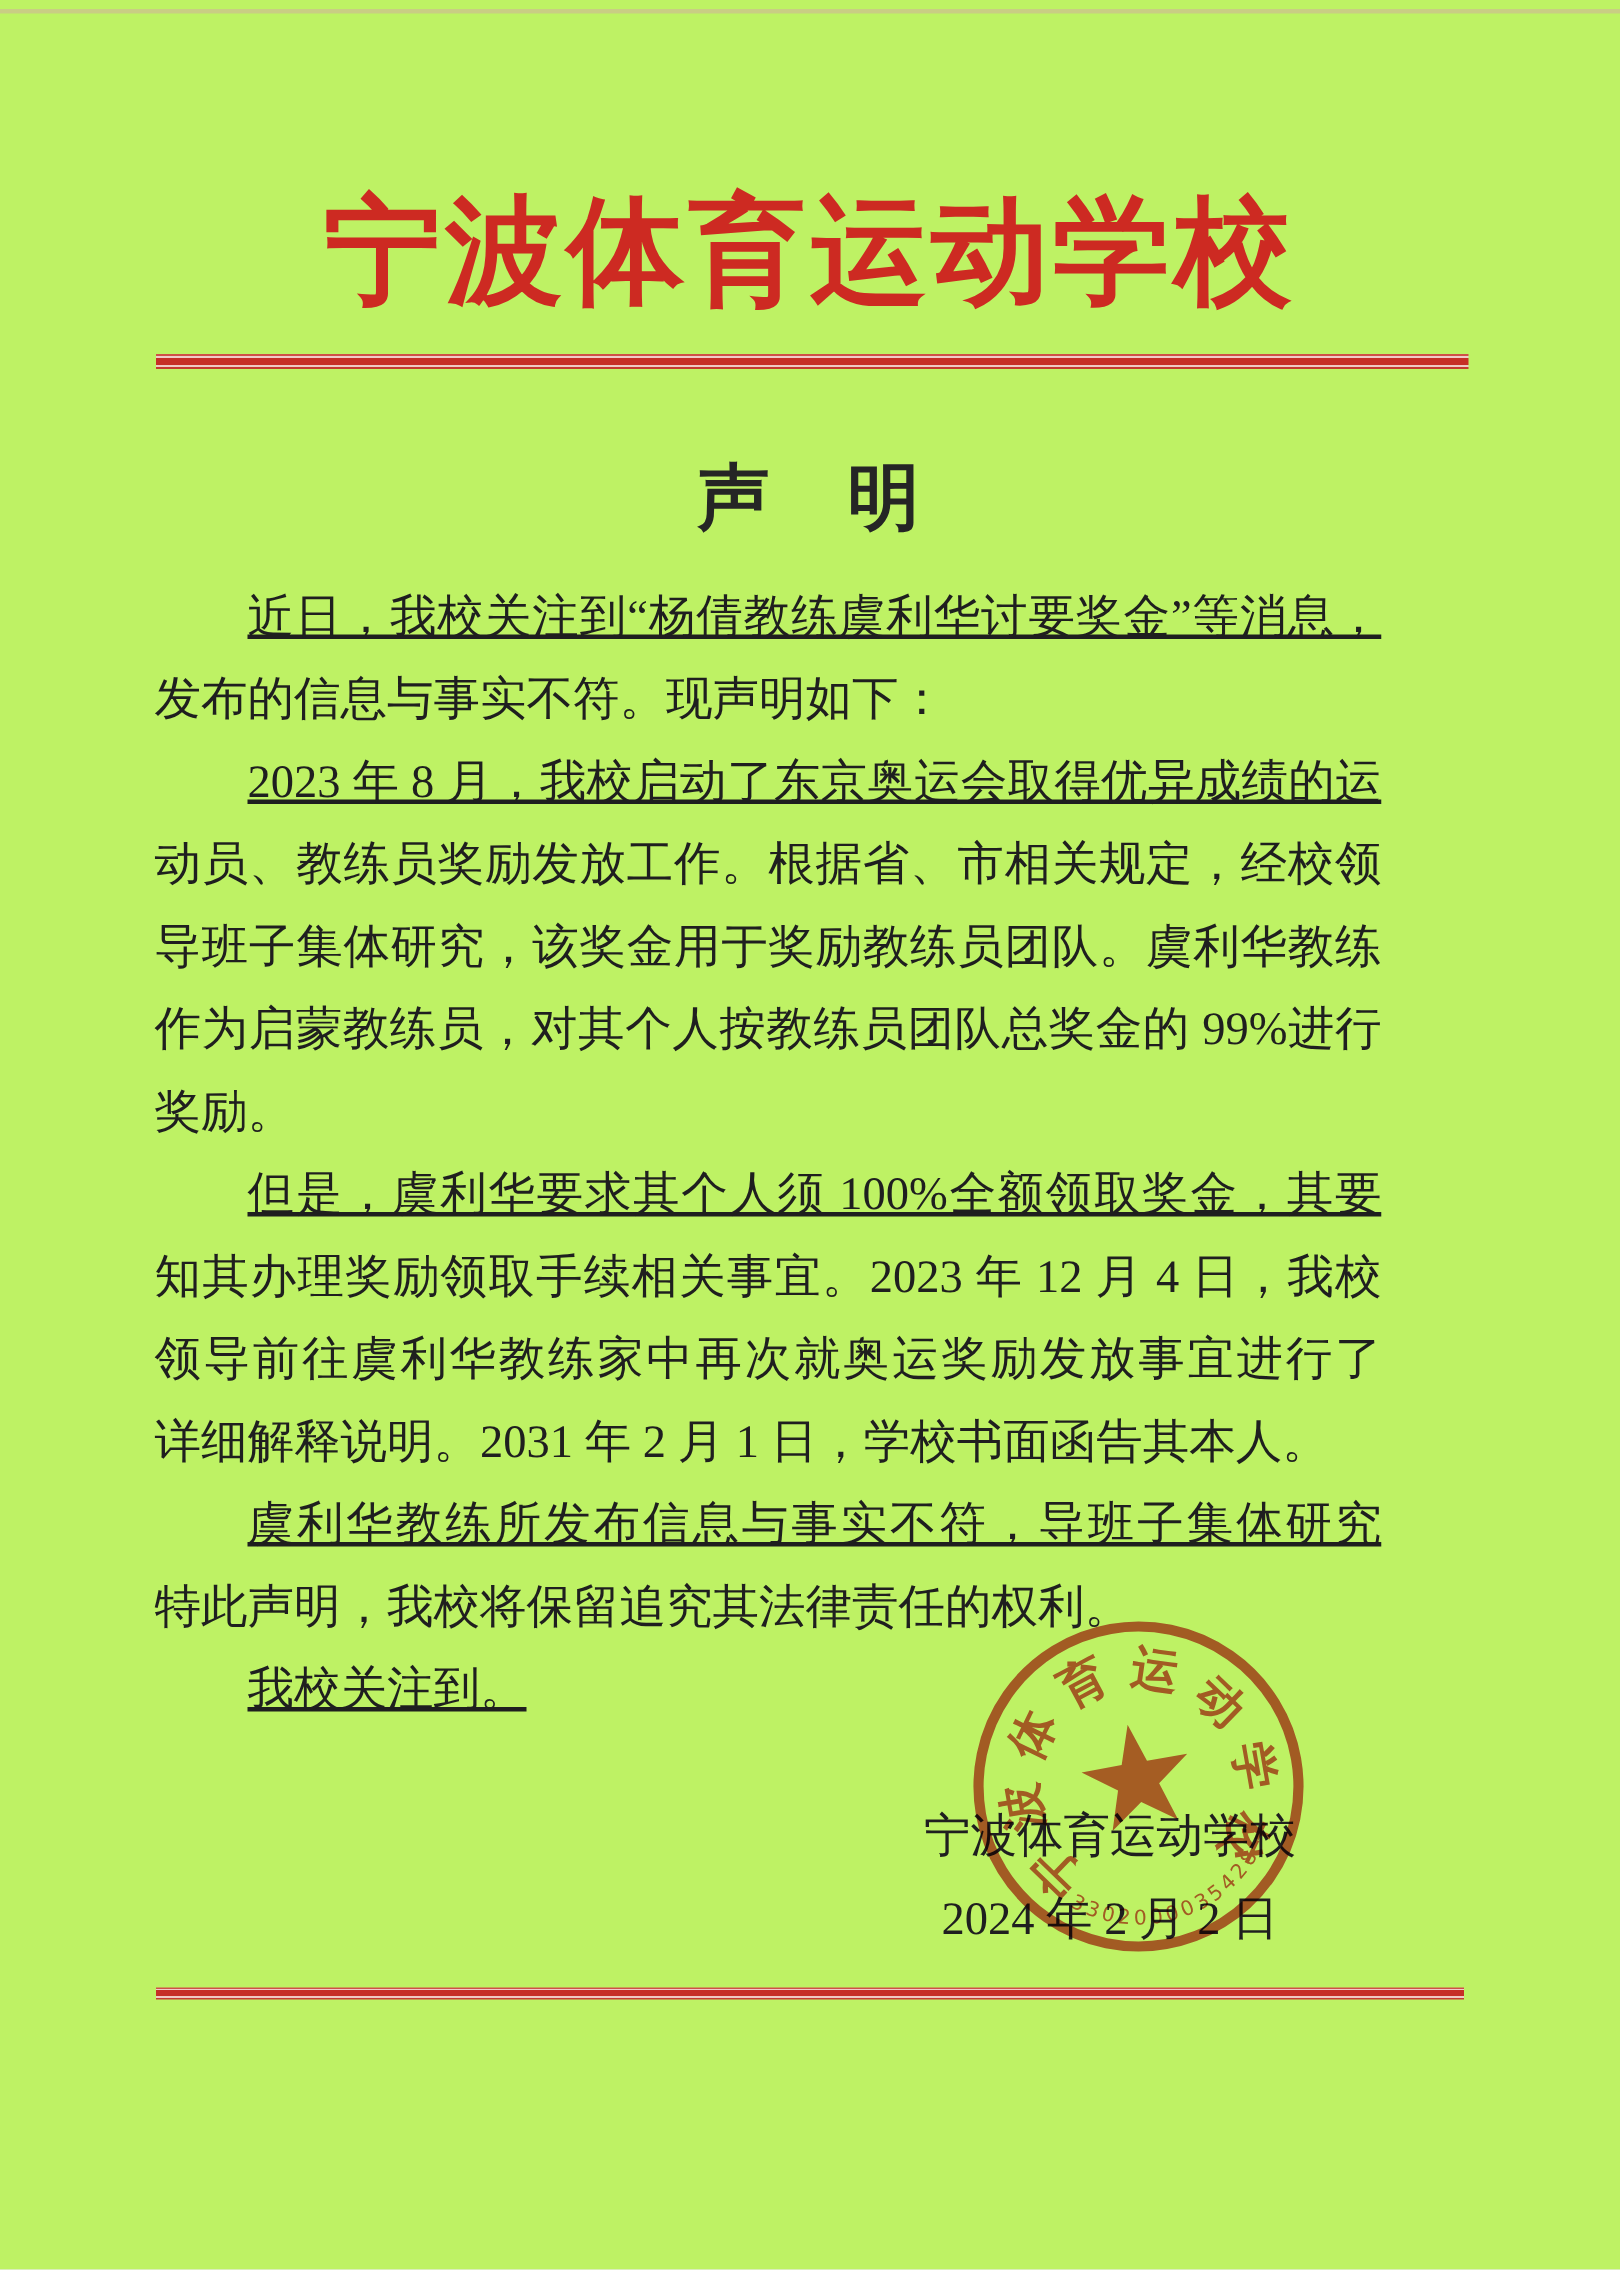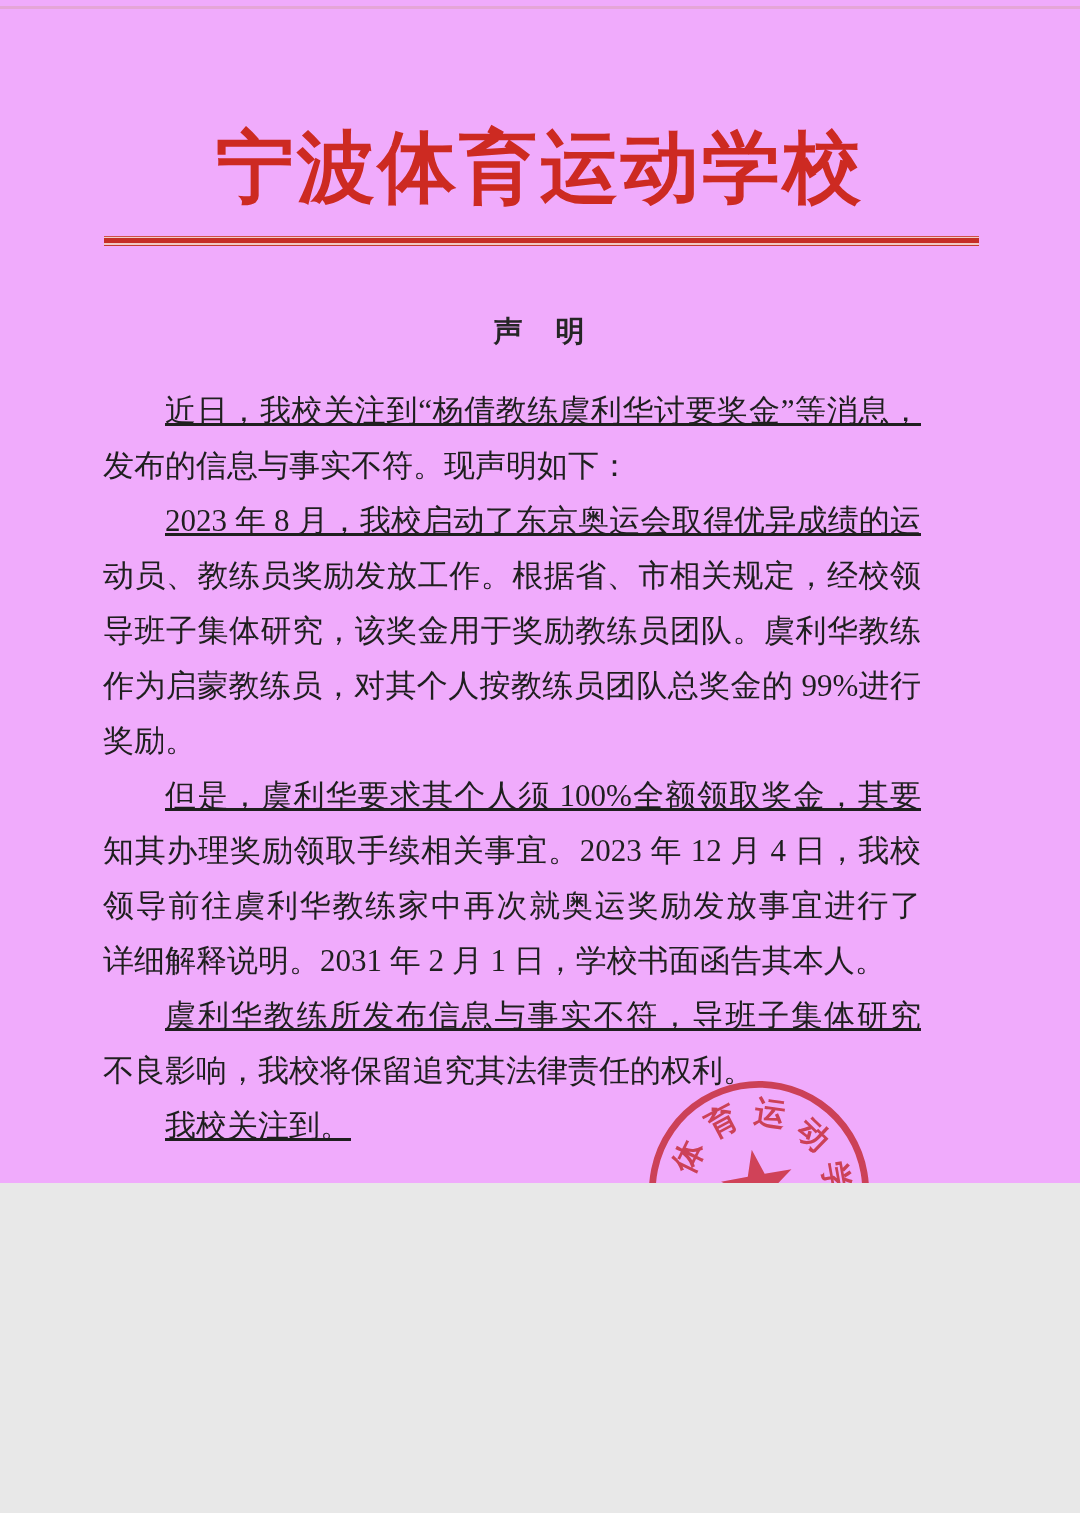--- a/index.html
+++ b/index.html
@@ -1,40 +1,40 @@
 <!DOCTYPE html>
 <html><head>
 <meta charset="utf-8">
 <style>
   html,body { margin:0; padding:0; background:#e8e8e8; }
   .page {
-    position:relative; width:1080px; height:1183px;
-    background:#f0abfc; overflow:hidden;
+    position:relative; width:1080px; height:1513px;
+    background:#bef264; overflow:hidden;
     font-family:"Liberation Serif", serif;
   }
   .photo-edge {
     position:absolute; top:6px; left:0; width:100%; height:3px;
     background:rgba(214,160,170,0.45);
   }
   .org-title {
     position:absolute; top:116px; left:0; width:100%;
     text-align:center; font-size:78px; font-weight:700;
     color:#cd2a22; letter-spacing:3px; white-space:nowrap;
   }
   .rule {
     position:absolute; left:104px; width:875px; height:10px;
     background:linear-gradient(to bottom,
       #d05048 0 12%, #f0cdc8 12% 24%, #c62e26 24% 74%,
       #efc9c3 74% 86%, #c43a31 86% 100%);
   }
   .rule.top { top:236px; }
   .rule.bottom { top:1325px; width:872px; height:8px; }
   .doc-title {
-    position:absolute; top:312px; left:0; width:100%;
-    text-align:center; font-size:29px; font-weight:700; color:#252525;
+    position:absolute; top:300px; left:0; width:100%;
+    text-align:center; font-size:48px; font-weight:700; color:#252525;
     font-family:"Liberation Sans", sans-serif; letter-spacing:2px;
   }
   .body-text {
     position:absolute; left:103px; top:383px; width:818px;
     font-size:31px; color:#1f1f1f;
   }
   .ln {
     height:55px; line-height:55px; overflow:hidden;
     text-align:justify; white-space:normal;
   }
@@ -84,21 +84,21 @@
     <div class="ln fill">导班子集体研究，该奖金用于奖励教练员团队。虞利华教练</div>
     <div class="ln fill">作为启蒙教练员，对其个人按教练员团队总奖金的 99%进行</div>
     <div class="ln">奖励。</div>
 
     <div class="ln ind fill">但是，虞利华要求其个人须 100%全额领取奖金，其要求</div>
     <div class="ln fill">知其办理奖励领取手续相关事宜。2023 年 12 月 4 日，我校</div>
     <div class="ln fill">领导前往虞利华教练家中再次就奥运奖励发放事宜进行了</div>
     <div class="ln">详细解释说明。2031 年 2 月 1 日，学校书面函告其本人。</div>
 
     <div class="ln ind fill">虞利华教练所发布信息与事实不符，导班子集体研究</div>
-    <div class="ln">不良影响，我校将保留追究其法律责任的权利。</div>
+    <div class="ln">特此声明，我校将保留追究其法律责任的权利。</div>
 
     <div class="ln ind">我校关注到。</div>
   </div>
 
   <div class="sig-block sig">宁波体育运动学校</div>
 
   <div class="sig-block date">2024 年 2 月 2 日</div>
 
   <svg class="seal" viewBox="0 0 220 220">
     <circle class="ring" cx="110" cy="110" r="102"></circle>

